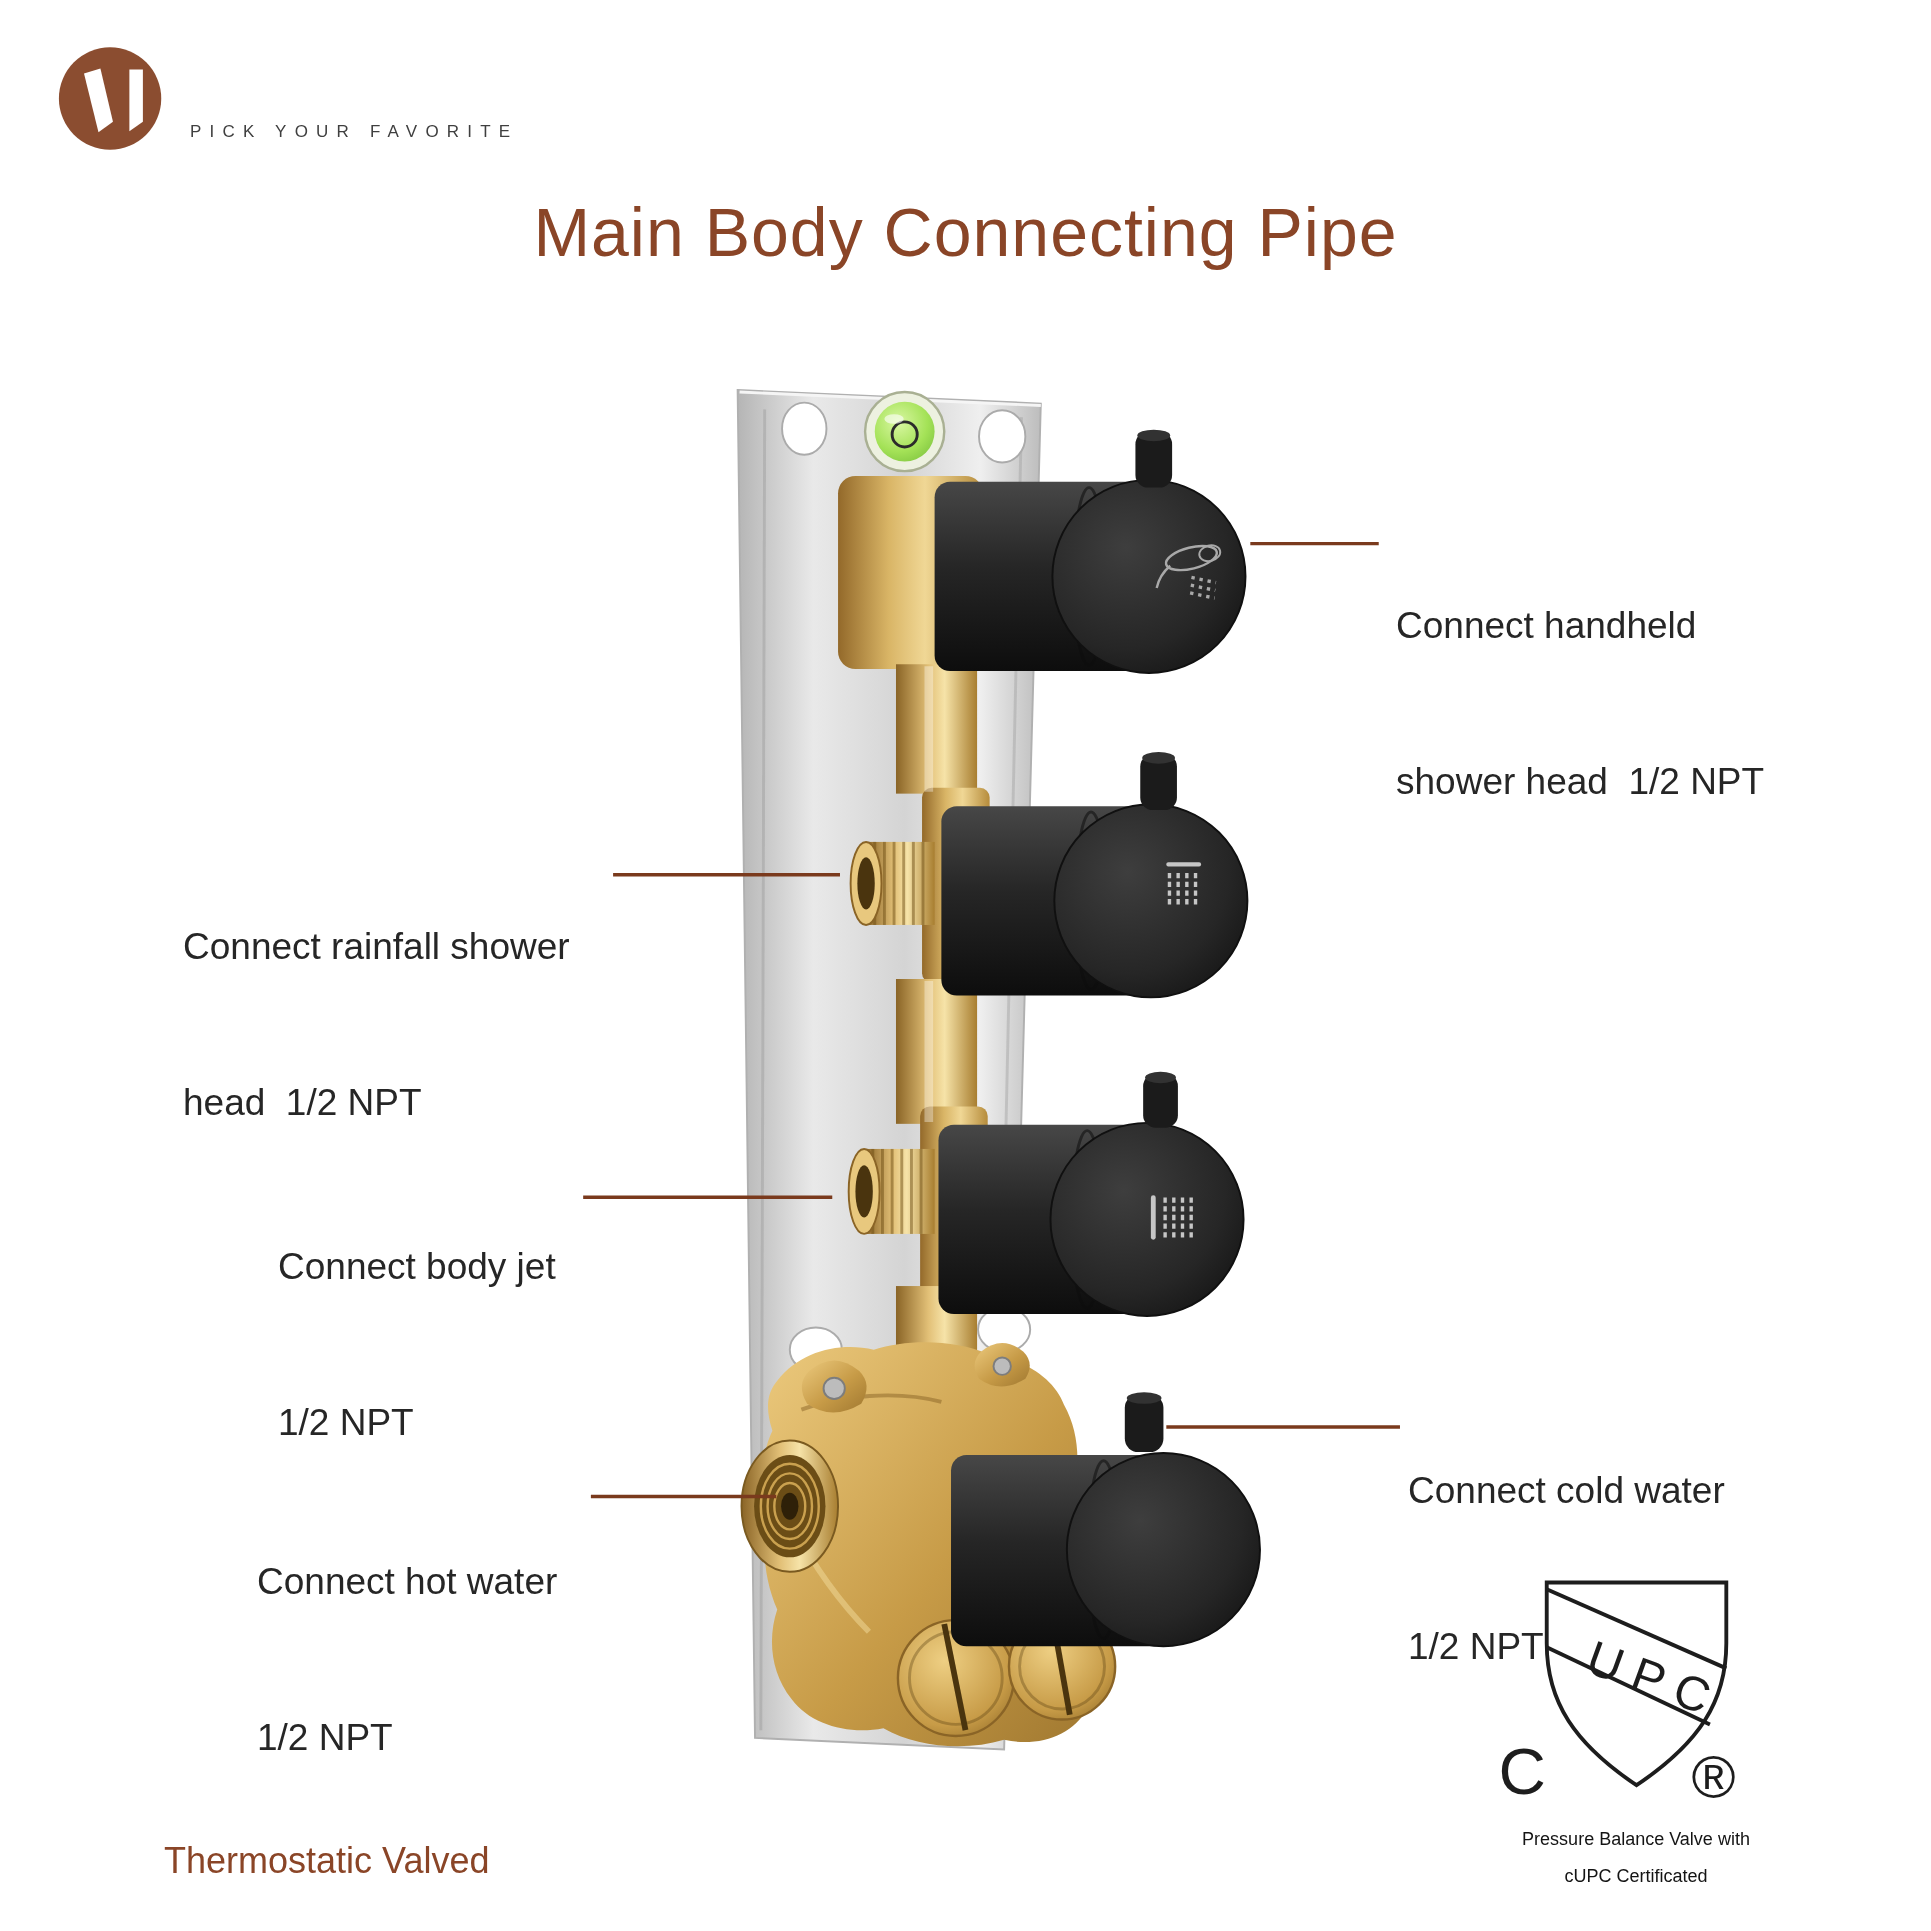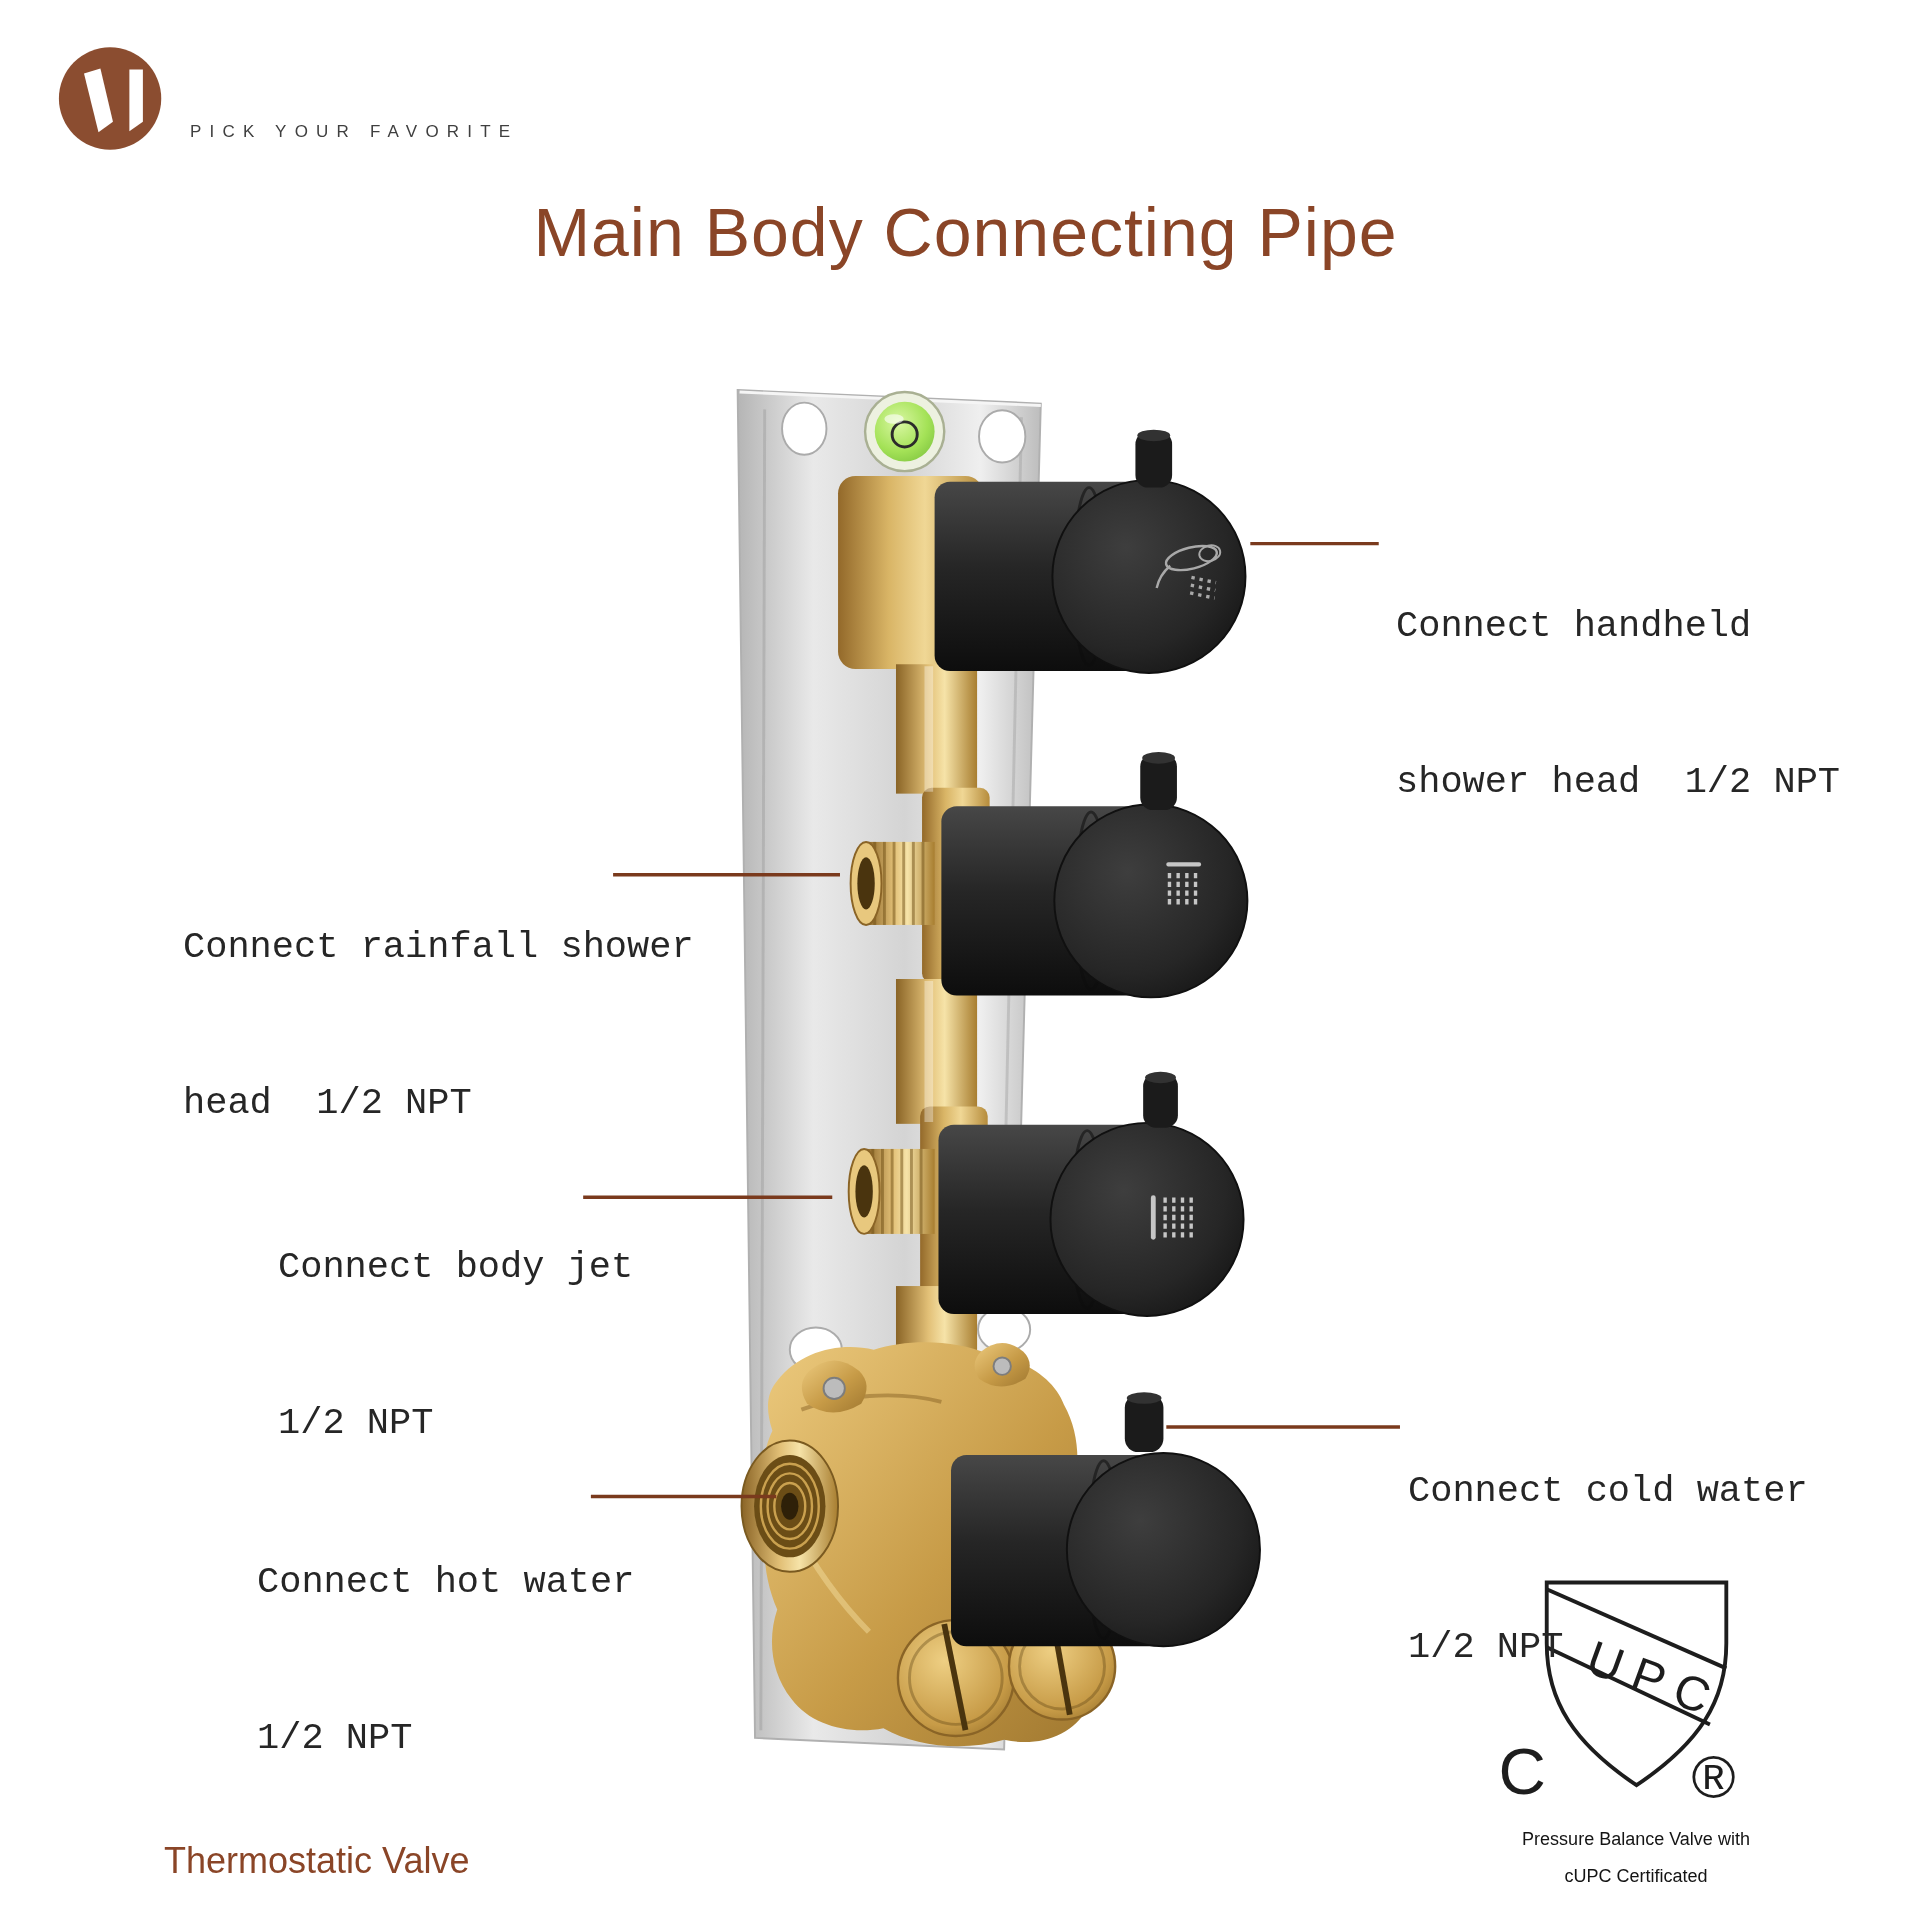--- a/index.html
+++ b/index.html
@@ -5,21 +5,21 @@
   html,body{margin:0;padding:0;background:#ffffff;}
   .canvas{position:relative;width:1931px;height:1931px;background:#ffffff;overflow:hidden;
           font-family:"Liberation Sans",sans-serif;color:#262626;}
   .art{position:absolute;left:0;top:0;width:1931px;height:1931px;}
   .abs{position:absolute;}
   .brand-name{left:189px;top:60px;font-family:"Liberation Serif",serif;font-size:58px;
               letter-spacing:1.9px;color:#2f241e;}
   .tagline{left:190px;top:122px;font-size:17px;letter-spacing:8.2px;color:#3f3f3f;}
   .title{left:0;top:193px;width:1931px;text-align:center;font-size:68px;font-weight:400;
          letter-spacing:1px;color:#8a4527;}
-  .callout{position:absolute;font-size:37px;line-height:52px;color:#262626;white-space:pre;font-family:Liberation Mono, monospace;}
+  .callout{position:absolute;font-size:37px;line-height:52px;color:#262626;white-space:pre;}
   .c-handheld{left:1396px;top:496px;}
   .c-rainfall{left:183px;top:817px;}
   .c-jet{left:278px;top:1137px;}
   .c-cold{left:1408px;top:1361px;}
   .c-hot{left:257px;top:1452px;}
   .feature{left:164px;top:1736px;font-size:36px;line-height:50px;color:#8a4527;white-space:pre;}
   .cert-caption{left:1443px;top:1821px;width:386px;text-align:center;font-size:18px;
                 line-height:37px;color:#141414;}
 </style>
 </head>
@@ -281,21 +281,21 @@
     <div>Connect cold water</div>
     <div>1/2 NPT</div>
   </div>
 
   <div class="callout c-hot">
     <div>Connect hot water</div>
     <div>1/2 NPT</div>
   </div>
 
   <div class="abs feature">
-    <div>Thermostatic Valve</div>
+    <div>Thermostatic Valved</div>
     
   </div>
 
   <div class="abs cert-caption">
     <div>Pressure Balance Valve with</div>
     <div>cUPC Certificated</div>
   </div>
 
 </div>
 

